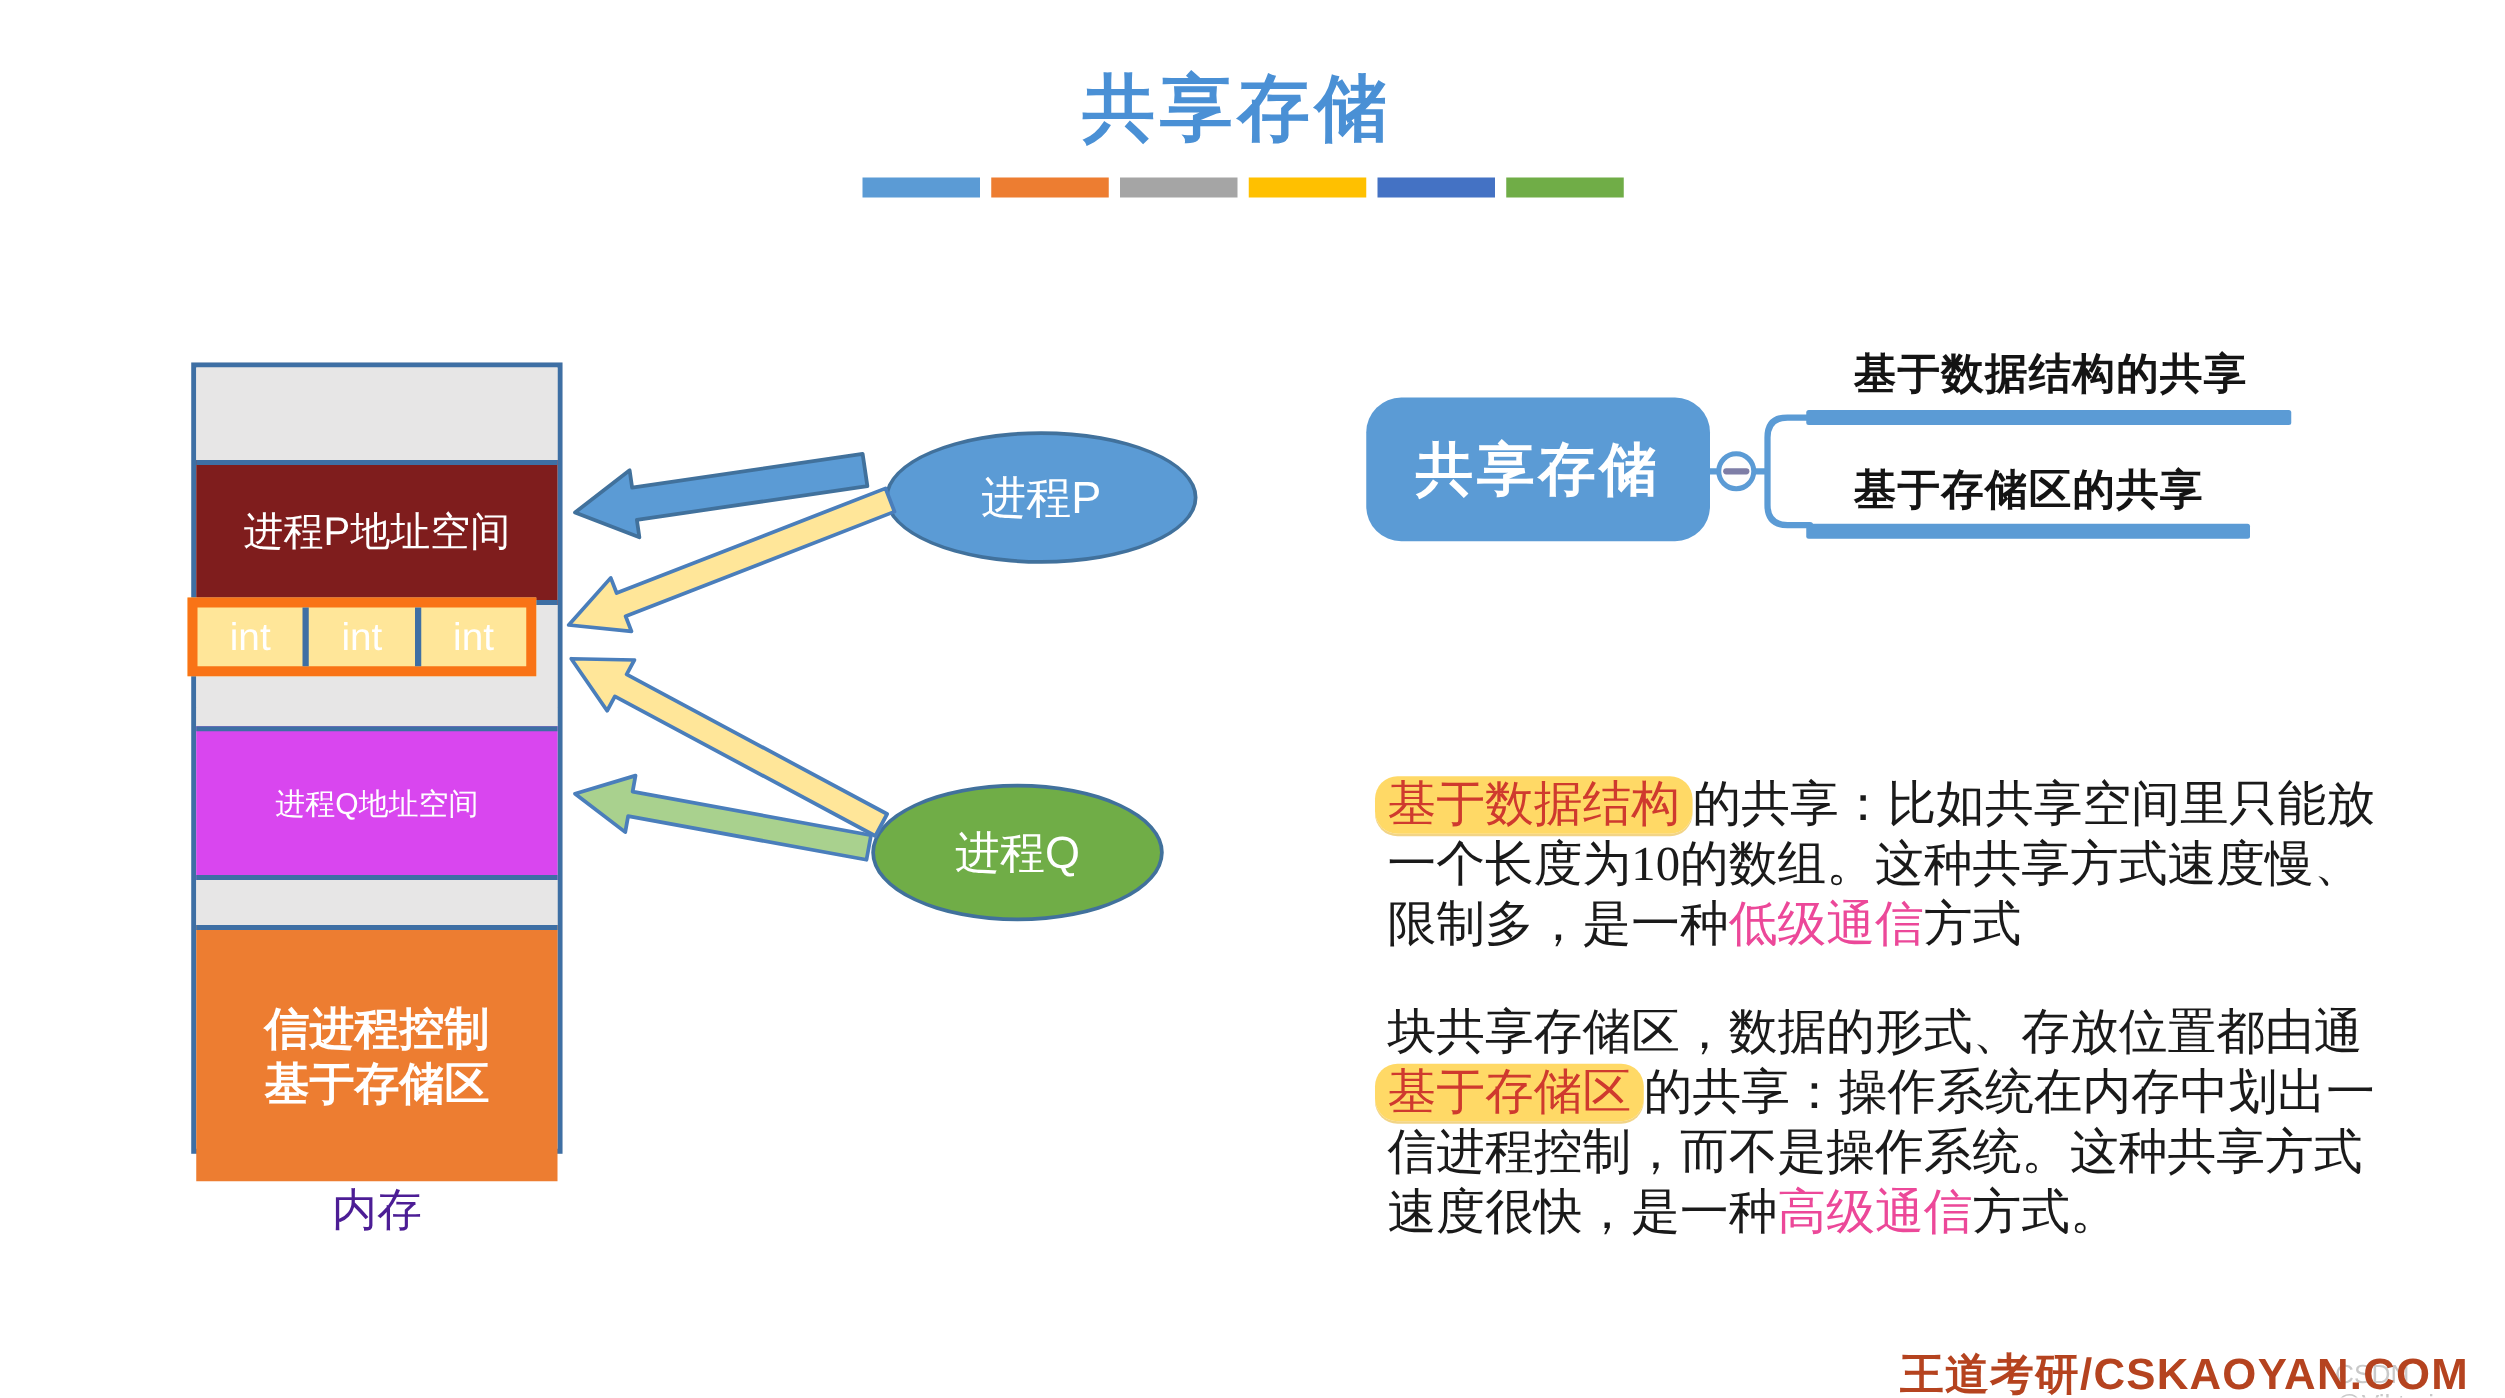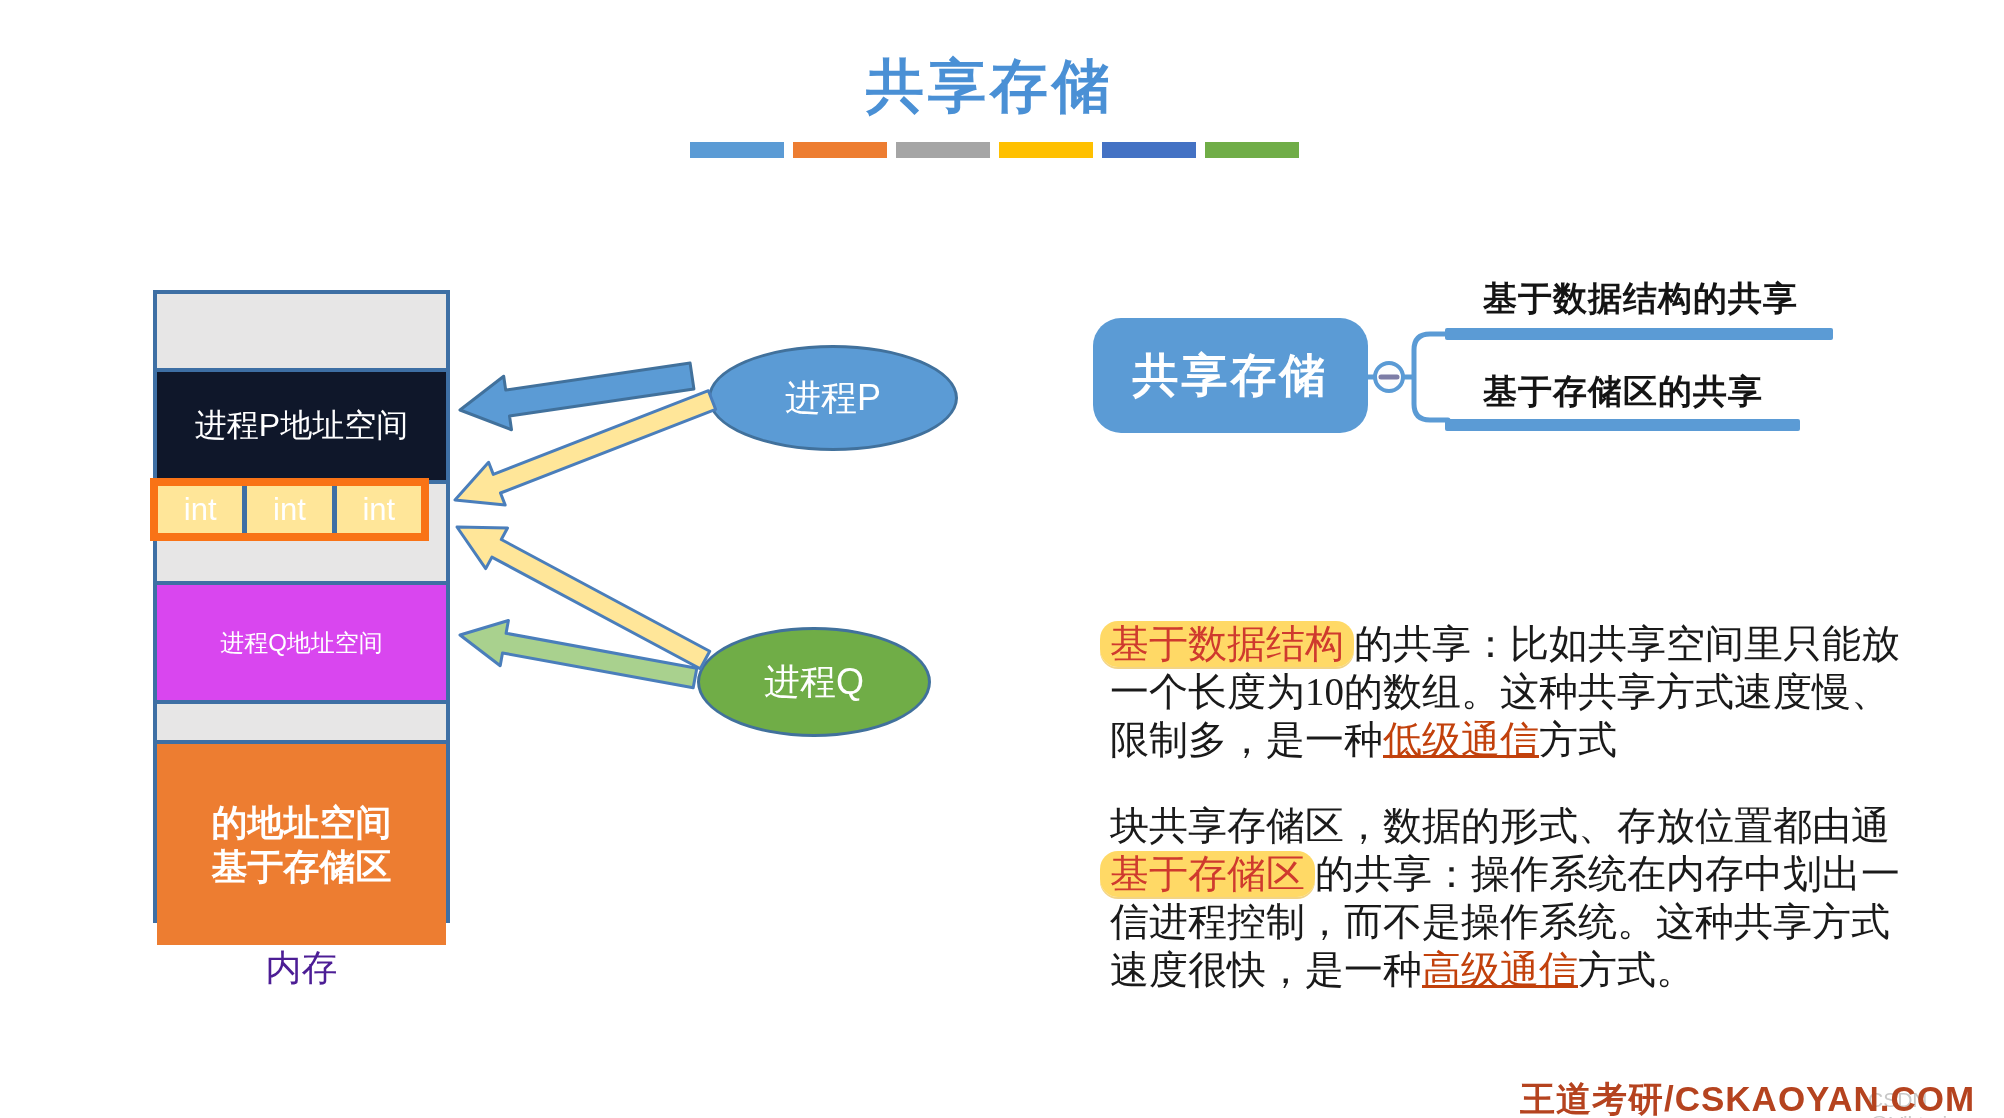--- a/index.html
+++ b/index.html
@@ -19,21 +19,21 @@
   .bar-3{background:#FFC000}.bar-4{background:#4472C4}.bar-5{background:#70AD47}
 
   
   .memory-column{
     position:absolute;left:153px;top:290px;width:297px;height:633px;
     border:4px solid #3e6fa4;box-sizing:border-box;background:#e7e6e6;
   }
   .mem-row{width:100%;box-sizing:border-box;display:flex;align-items:center;justify-content:center;
     color:#ffffff;font-size:32px;text-align:center;}
   .row-gray{background:#e7e6e6;}
-  .row-blue{height:116px;background:#0f172a;border-top:4px solid #3e6fa4;border-bottom:4px solid #3e6fa4;}
+  .row-blue{height:116px;background:#7f1d1d;border-top:4px solid #3e6fa4;border-bottom:4px solid #3e6fa4;}
   .row-green{height:123px;background:#d946ef;border-top:4px solid #3e6fa4;border-bottom:4px solid #3e6fa4;font-size:24px;}
   .row-orange{height:205px;background:#ed7d31;border-top:4px solid #3e6fa4;
     flex-direction:column;line-height:44px;font-size:36px;font-weight:bold;}
   .h74{height:74px}.h16{height:16px}.h66{height:66px}.h15{height:15px}.h36{height:36px}
   .int-row{
     position:absolute;left:150px;top:478px;width:279px;height:63px;
     border:8px solid #f97316;box-sizing:border-box;background:#ffe699;display:flex;
   }
   .int-cell{flex:1;display:flex;align-items:center;justify-content:center;
     color:#ffffff;font-size:31px;}
@@ -74,21 +74,21 @@
     position:absolute;left:1110px;width:810px;
     font-family:"Liberation Serif",serif;font-size:39px;line-height:48px;color:#1a1a1a;
   }
   .para-1{top:620px;}
   .para-2{top:802px;}
   .hl{
     background:rgba(255,215,94,.95);color:#cf3a2e;border-radius:18px;
     padding:1px 10px 2px 10px;margin-left:-10px;
     box-shadow:0 2px 0 rgba(231,176,34,.55);
   }
-  .red{color:#c2410c;text-decoration:underline;}
+  .red{color:#ec4899;}
 
   
   .footer-brand{
     position:absolute;left:1520px;top:1076px;color:#b5431f;
     font-size:35px;font-weight:bold;letter-spacing:1px;z-index:2;
   }
   .watermark{
     position:absolute;left:1868px;top:1088px;color:#c9c9c9;font-size:21px;z-index:1;
   }
 </style>
@@ -112,21 +112,21 @@
     <span>进程P地址空间</span>
   </div>
   <div class="mem-row row-gray h16"></div>
   <div class="mem-row row-gray h66"></div>
   <div class="mem-row row-gray h15"></div>
   <div class="mem-row row-green">
     <span>进程Q地址空间</span>
   </div>
   <div class="mem-row row-gray h36"></div>
   <div class="mem-row row-orange">
-    <span>的地址空间</span>
+    <span>信进程控制</span>
     <span>基于存储区</span>
   </div>
 </div>
 
 <div class="int-row">
   <div class="int-cell">int</div>
   <div class="int-cell">int</div>
   <div class="int-cell">int</div>
 </div>
 

